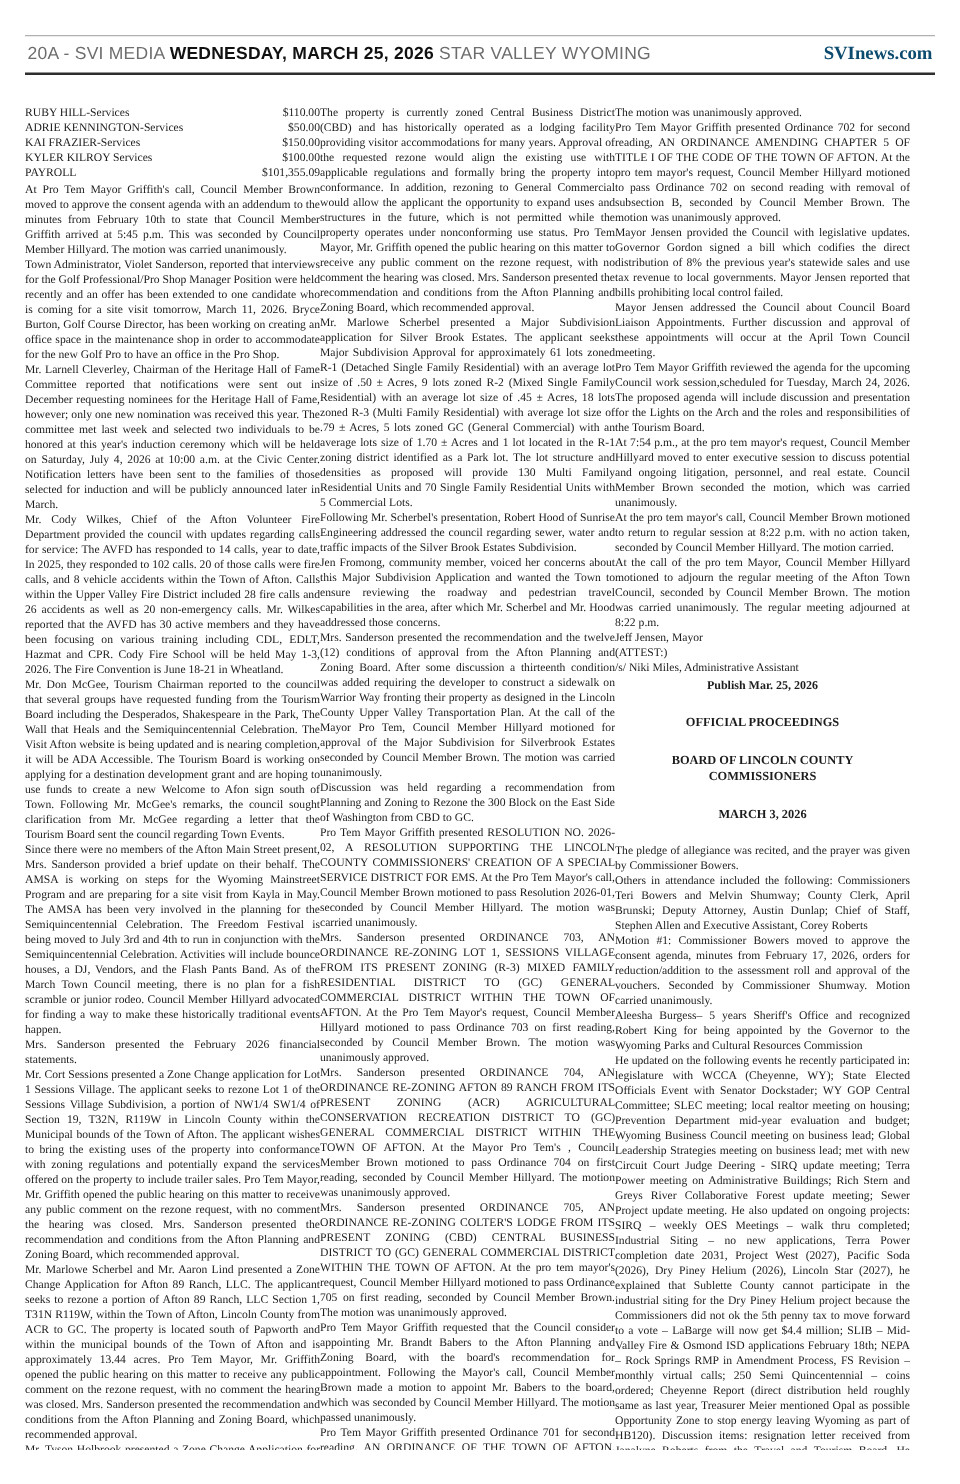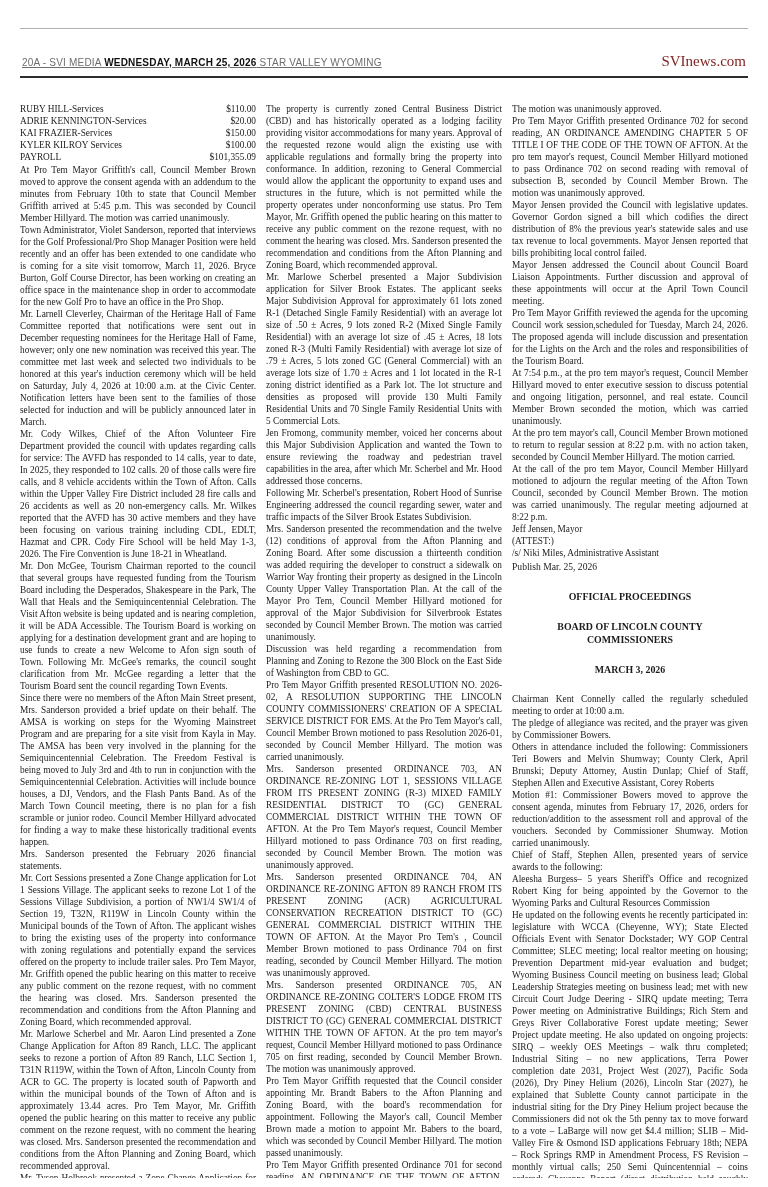--- a/index.html
+++ b/index.html
@@ -16,49 +16,49 @@
   
   .masthead {
     margin: 28px 20px 0 20px;
     border-top: 1px solid #b0b0b0;
     border-bottom: 2px solid #2e2e2e;
     padding: 5px 2px 6px 2px;
     display: flex; justify-content: space-between; align-items: baseline;
   }
   .mast-left {
     font-family: "Liberation Sans", sans-serif;
-    font-size: 10px; letter-spacing: 0.2px; color: #6d6d6d; text-decoration: underline;
+    font-size: 14px; letter-spacing: 0.2px; color: #6d6d6d;
   }
   .mast-left .b { color: #111; font-weight: bold; }
   .mast-right {
     font-family: "Liberation Serif", serif;
-    font-size: 15px; font-weight: normal; color: #7f1d1d; margin-top: 19px;
+    font-size: 15px; font-weight: bold; color: #0c4a6e;
   }
 
   
   .columns {
-    display: flex; gap: 10px;
+    display: flex; 
     margin: 25px 20px 0 20px;
     height: 1075px; overflow: hidden;
   }
   .col { flex: 0 0 236px; width: 236px; overflow: hidden; }
 
   .ledger { margin-bottom: 1px; }
   .ledger-row { display: flex; justify-content: space-between; font-size: 9.3px; line-height: 12px; }
   .ledger-name { text-align: left; }
   .ledger-amt { }
 
   .para {
     margin: 0; font-size: 9.3px; line-height: 12px;
     text-align: justify; text-justify: inter-word;
   }
   .sig-line { margin: 0; font-size: 9.3px; line-height: 12px; text-align: left; }
   .publish-line {
     margin: 2px 0 12px 0; font-size: 9.6px; line-height: 12px;
-    font-weight: normal; text-align: left;
+    font-weight: bold; text-align: center;
   }
   .heading-block { margin: 4px 0 1px 0; }
   .heading-line {
     margin: 17px; font-size: 9.9px; line-height: 13px;
     font-weight: bold; text-align: center;
   }
 </style>
 </head>
 <body>
 
@@ -76,21 +76,21 @@
     <section class="col">
       <div class="ledger">
 
           <div class="ledger-row">
             <span class="ledger-name">RUBY HILL-Services</span>
             <span class="ledger-amt">$110.00</span>
           </div>
 
           <div class="ledger-row">
             <span class="ledger-name">ADRIE KENNINGTON-Services</span>
-            <span class="ledger-amt">$20.00</span>
+            <span class="ledger-amt">$50.00</span>
           </div>
 
           <div class="ledger-row">
             <span class="ledger-name">KAI FRAZIER-Services</span>
             <span class="ledger-amt">$150.00</span>
           </div>
 
           <div class="ledger-row">
             <span class="ledger-name">KYLER KILROY Services</span>
             <span class="ledger-amt">$100.00</span>
@@ -125,23 +125,23 @@
         </div>
     </section>
 
     <section class="col">
       <div>
 
           <p class="para">The property is currently zoned Central Business District (CBD) and has historically operated as a lodging facility providing visitor accommodations for many years. Approval of the requested rezone would align the existing use with applicable regulations and formally bring the property into conformance. In addition, rezoning to General Commercial would allow the applicant the opportunity to expand uses and structures in the future, which is not permitted while the property operates under nonconforming use status. Pro Tem Mayor, Mr. Griffith opened the public hearing on this matter to receive any public comment on the rezone request, with no comment the hearing was closed. Mrs. Sanderson presented the recommendation and conditions from the Afton Planning and Zoning Board, which recommended approval.</p>
 
           <p class="para">Mr. Marlowe Scherbel presented a Major Subdivision application for Silver Brook Estates. The applicant seeks Major Subdivision Approval for approximately 61 lots zoned R-1 (Detached Single Family Residential) with an average lot size of .50 ± Acres, 9 lots zoned R-2 (Mixed Single Family Residential) with an average lot size of .45 ± Acres, 18 lots zoned R-3 (Multi Family Residential) with average lot size of .79 ± Acres, 5 lots zoned GC (General Commercial) with an average lots size of 1.70 ± Acres and 1 lot located in the R-1 zoning district identified as a Park lot. The lot structure and densities as proposed will provide 130 Multi Family Residential Units and 70 Single Family Residential Units with 5 Commercial Lots.</p>
 
+          <p class="para">Following Mr. Scherbel's presentation, Robert Hood of Sunrise Engineering addressed the council regarding sewer, water and traffic impacts of the Silver Brook Estates Subdivision.</p>
+
           <p class="para">Jen Fromong, community member, voiced her concerns about this Major Subdivision Application and wanted the Town to ensure reviewing the roadway and pedestrian travel capabilities in the area, after which Mr. Scherbel and Mr. Hood addressed those concerns.</p>
-
-          <p class="para">Following Mr. Scherbel's presentation, Robert Hood of Sunrise Engineering addressed the council regarding sewer, water and traffic impacts of the Silver Brook Estates Subdivision.</p>
 
           <p class="para">Mrs. Sanderson presented the recommendation and the twelve (12) conditions of approval from the Afton Planning and Zoning Board. After some discussion a thirteenth condition was added requiring the developer to construct a sidewalk on Warrior Way fronting their property as designed in the Lincoln County Upper Valley Transportation Plan. At the call of the Mayor Pro Tem, Council Member Hillyard motioned for approval of the Major Subdivision for Silverbrook Estates seconded by Council Member Brown. The motion was carried unanimously.</p>
 
           <p class="para">Discussion was held regarding a recommendation from Planning and Zoning to Rezone the 300 Block on the East Side of Washington from CBD to GC.</p>
 
           <p class="para">Pro Tem Mayor Griffith presented RESOLUTION NO. 2026-02, A RESOLUTION SUPPORTING THE LINCOLN COUNTY COMMISSIONERS' CREATION OF A SPECIAL SERVICE DISTRICT FOR EMS. At the Pro Tem Mayor's call, Council Member Brown motioned to pass Resolution 2026-01, seconded by Council Member Hillyard. The motion was carried unanimously.</p>
 
           <p class="para">Mrs. Sanderson presented ORDINANCE 703, AN ORDINANCE RE-ZONING LOT 1, SESSIONS VILLAGE FROM ITS PRESENT ZONING (R-3) MIXED FAMILY RESIDENTIAL DISTRICT TO (GC) GENERAL COMMERCIAL DISTRICT WITHIN THE TOWN OF AFTON. At the Pro Tem Mayor's request, Council Member Hillyard motioned to pass Ordinance 703 on first reading, seconded by Council Member Brown. The motion was unanimously approved.</p>
 
           <p class="para">Mrs. Sanderson presented ORDINANCE 704, AN ORDINANCE RE-ZONING AFTON 89 RANCH FROM ITS PRESENT ZONING (ACR) AGRICULTURAL CONSERVATION RECREATION DISTRICT TO (GC) GENERAL COMMERCIAL DISTRICT WITHIN THE TOWN OF AFTON. At the Mayor Pro Tem's , Council Member Brown motioned to pass Ordinance 704 on first reading, seconded by Council Member Hillyard. The motion was unanimously approved.</p>
@@ -187,29 +187,27 @@
       <div class="heading-block">
 
           <p class="heading-line">OFFICIAL PROCEEDINGS</p>
 
           <p class="heading-line">BOARD OF LINCOLN COUNTY COMMISSIONERS</p>
 
           <p class="heading-line">MARCH 3, 2026</p>
         </div>
       <div>
 
-          <p class="para">Chairman Kent Connelly called the regularly scheduled meeting to order at 10:00 a.m.</p>
 
           <p class="para">The pledge of allegiance was recited, and the prayer was given by Commissioner Bowers.</p>
 
           <p class="para">Others in attendance included the following: Commissioners Teri Bowers and Melvin Shumway; County Clerk, April Brunski; Deputy Attorney, Austin Dunlap; Chief of Staff, Stephen Allen and Executive Assistant, Corey Roberts</p>
 
           <p class="para">Motion #1: Commissioner Bowers moved to approve the consent agenda, minutes from February 17, 2026, orders for reduction/addition to the assessment roll and approval of the vouchers.  Seconded by Commissioner Shumway.  Motion carried unanimously.</p>
 
-          <p class="para">Chief of Staff, Stephen Allen, presented years of service awards to the following:</p>
 
           <p class="para">Aleesha Burgess– 5 years Sheriff's Office and recognized Robert King for being appointed by the Governor to the Wyoming Parks and Cultural Resources Commission</p>
 
           <p class="para">He updated on the following events he recently participated in:  legislature with WCCA (Cheyenne, WY); State Elected Officials Event with Senator Dockstader; WY GOP Central Committee; SLEC meeting; local realtor meeting on housing; Prevention Department mid-year evaluation and budget; Wyoming Business Council meeting on business lead; Global Leadership Strategies meeting on business lead; met with new Circuit Court Judge Deering - SIRQ update meeting; Terra Power meeting on Administrative Buildings; Rich Stern and Greys River Collaborative Forest update meeting; Sewer Project update meeting. He also updated on ongoing projects: SIRQ – weekly OES Meetings – walk thru completed; Industrial Siting – no new applications, Terra Power completion date 2031, Project West (2027), Pacific Soda (2026), Dry Piney Helium (2026), Lincoln Star (2027), he explained that Sublette County cannot participate in the industrial siting for the Dry Piney Helium project because the Commissioners did not ok the 5th penny tax to move forward to a vote – LaBarge will now get $4.4 million; SLIB – Mid-Valley Fire &amp; Osmond ISD applications February 18th; NEPA – Rock Springs RMP in Amendment Process, FS Revision – monthly virtual calls; 250 Semi Quincentennial – coins ordered; Cheyenne Report (direct distribution held roughly same as last year, Treasurer Meier mentioned Opal as possible Opportunity Zone to stop energy leaving Wyoming as part of HB120). Discussion items: resignation letter received from Janalyne Roberts from the Travel and Tourism Board.  He presented correspondence to be signed:</p>
 
         </div>
     </section>
 
   </main>
 </div>

